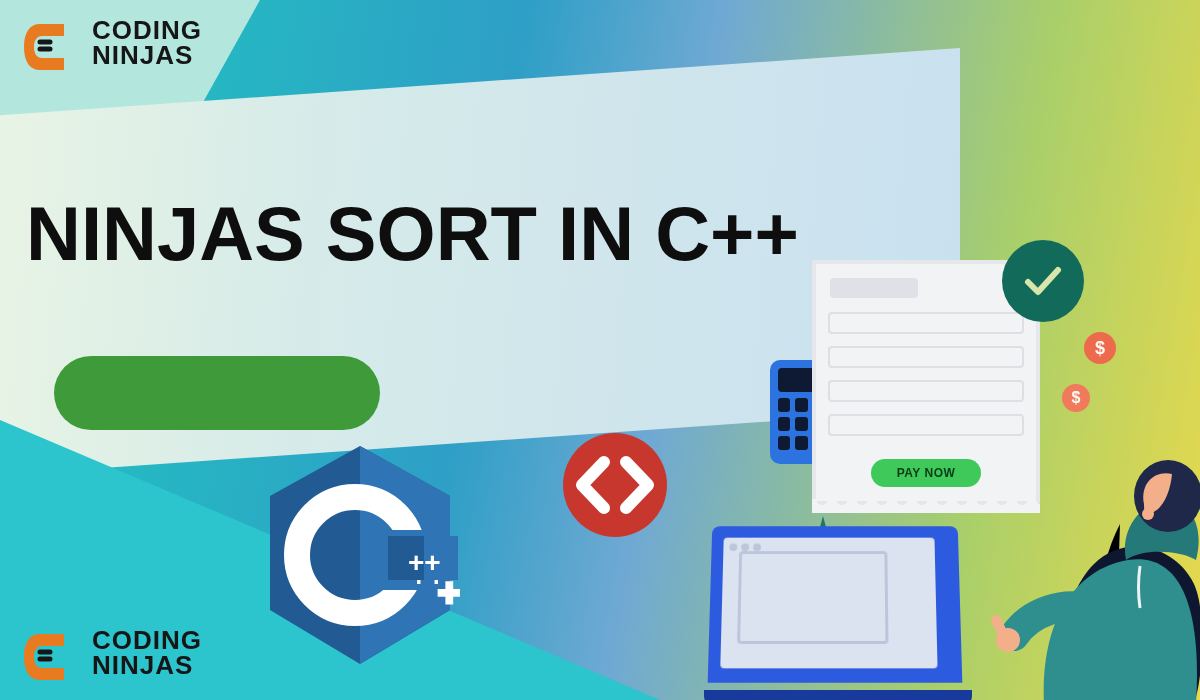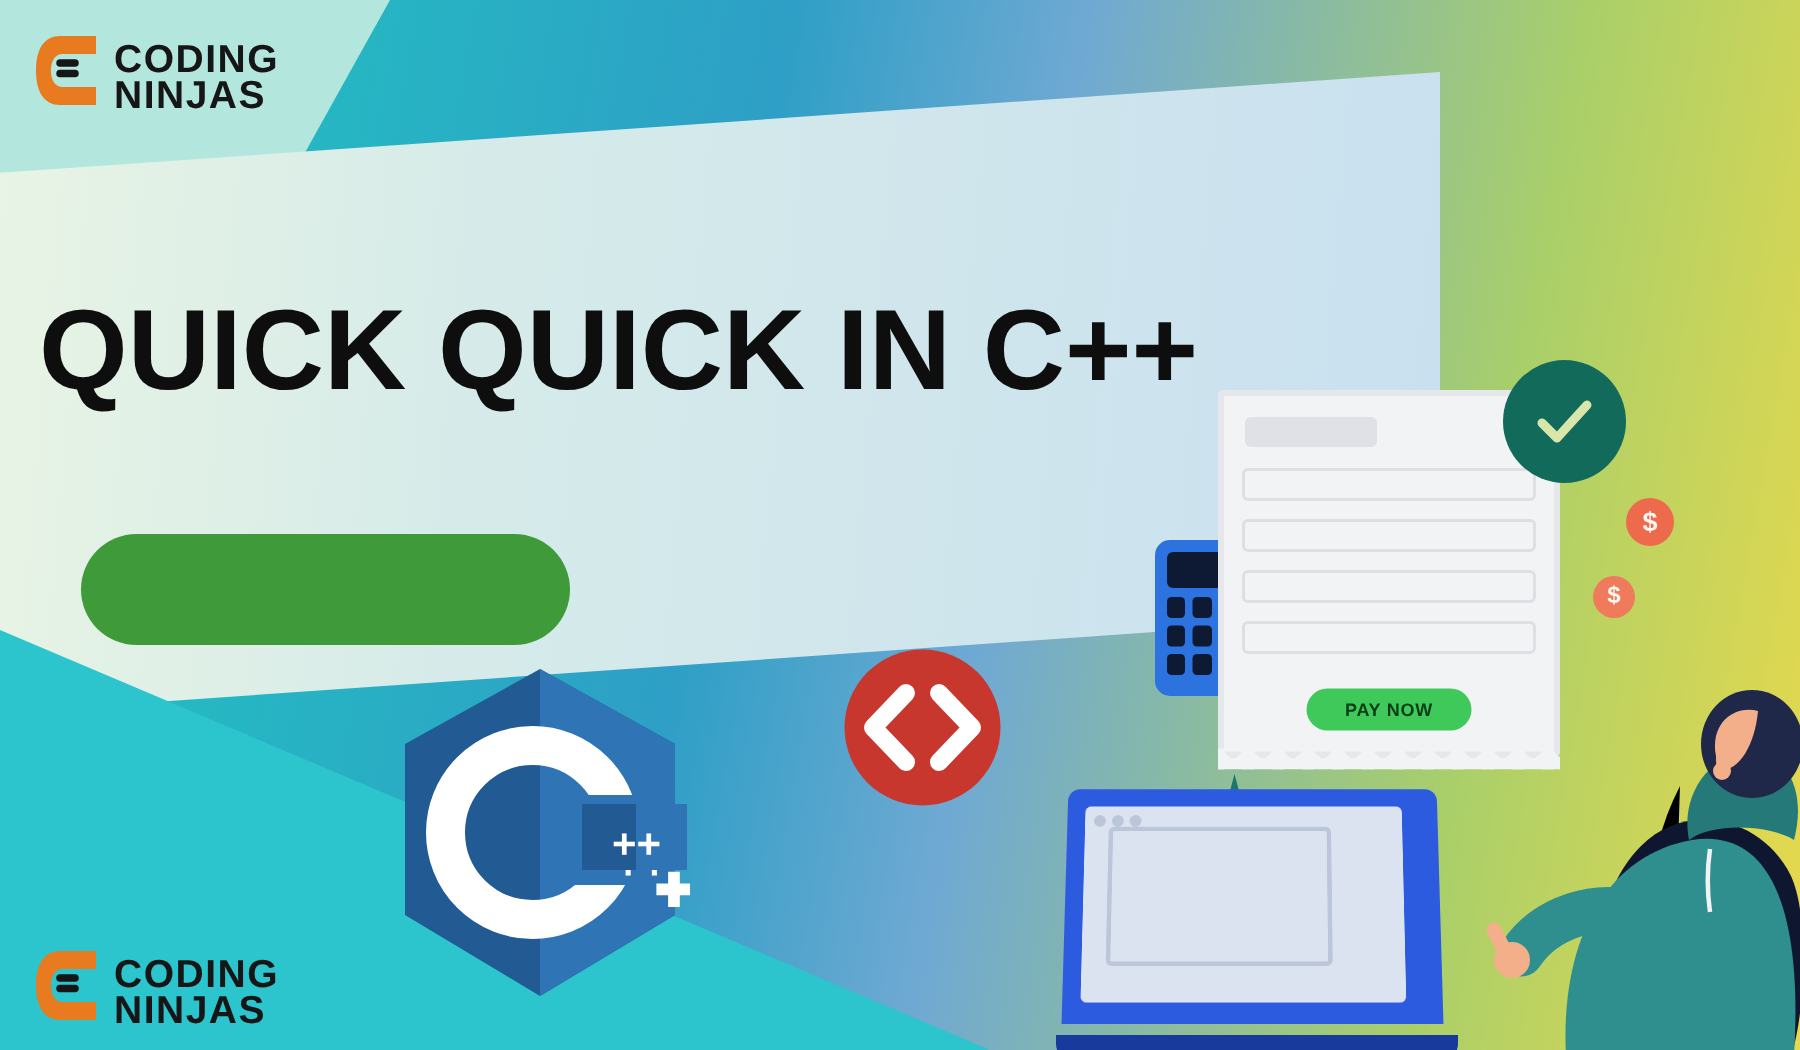--- a/index.html
+++ b/index.html
@@ -29,21 +29,21 @@
   
   .bl-tri {
     position: absolute;
     left: 0; bottom: 0;
     width: 660px; height: 280px;
     background: #2cc4cd;
     clip-path: polygon(0 0, 100% 100%, 0 100%);
   }
 
   
-  .logo { position: absolute; display: flex; align-items: flex-end; gap: 2px; }
+  .logo { position: absolute; display: flex; align-items: flex-start; gap: 18px; }
   .logo-top { left: 20px; top: 18px; }
   .logo-bottom { left: 20px; bottom: 14px; }
   .logo-mark { width: 54px; height: 58px; position: relative; }
   .logo-mark svg { width: 100%; height: 100%; display: block; }
   .logo-text { display: flex; flex-direction: column; line-height: .95; font-weight: 800; letter-spacing: 1px; color: #161616; font-size: 26px; }
 
   
   .headline {
     position: absolute;
     left: 26px; top: 190px;
@@ -204,21 +204,21 @@
         <path d="M44 6 H20 C10 6 4 14 4 29 C4 44 10 52 20 52 H44 V40 H22 C17 40 14 36 14 29 C14 22 17 18 22 18 H44 Z" fill="#e87b1f"></path>
         <path d="M20 24 L30 24 M20 31 L30 31" stroke="#161616" stroke-width="5" stroke-linecap="round"></path>
       </svg>
     </div>
     <div class="logo-text">
       <span>CODING</span>
       <span>NINJAS</span>
     </div>
   </div>
 
-  <div class="headline">QUICK QUICK IN C++</div>
+  <div class="headline">NINJAS SORT IN C++</div>
 
   <div class="pill"></div>
 
   <div class="cpp">
     <svg viewBox="0 0 200 230">
       <polygon points="100,6 190,56 190,170 100,224 10,170 10,56" fill="#225a94"></polygon>
       <polygon points="100,6 190,56 190,170 100,224" fill="#2f74b5"></polygon>
       <circle cx="95" cy="115" r="58" fill="none" stroke="#ffffff" stroke-width="26"></circle>
       <rect x="118" y="90" width="60" height="60" fill="#2f74b5"></rect>
       <rect x="116" y="88" width="58" height="58" fill="#225a94" opacity="0"></rect>

